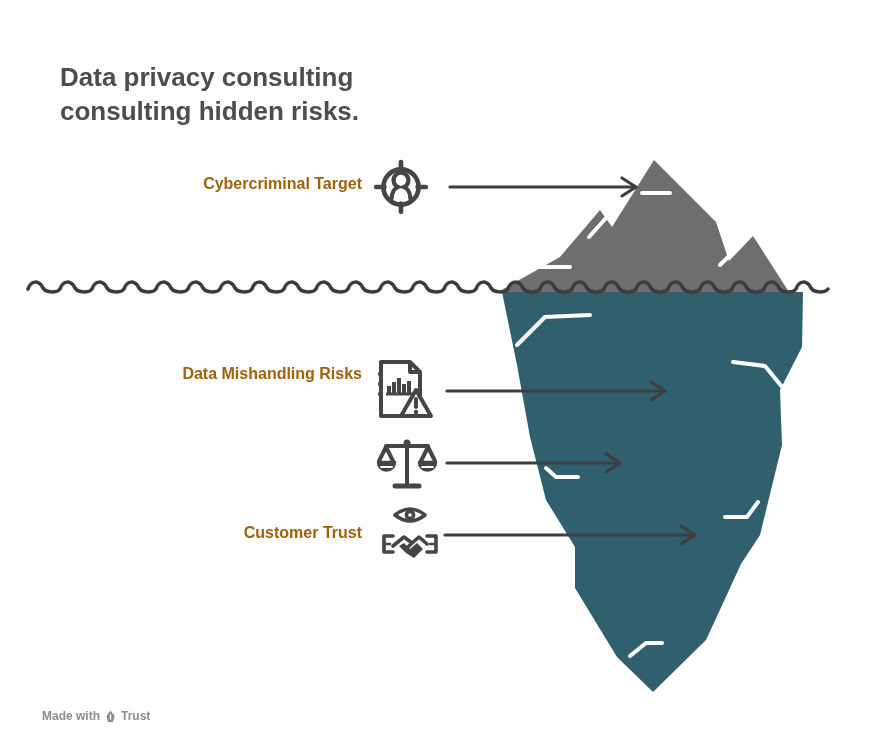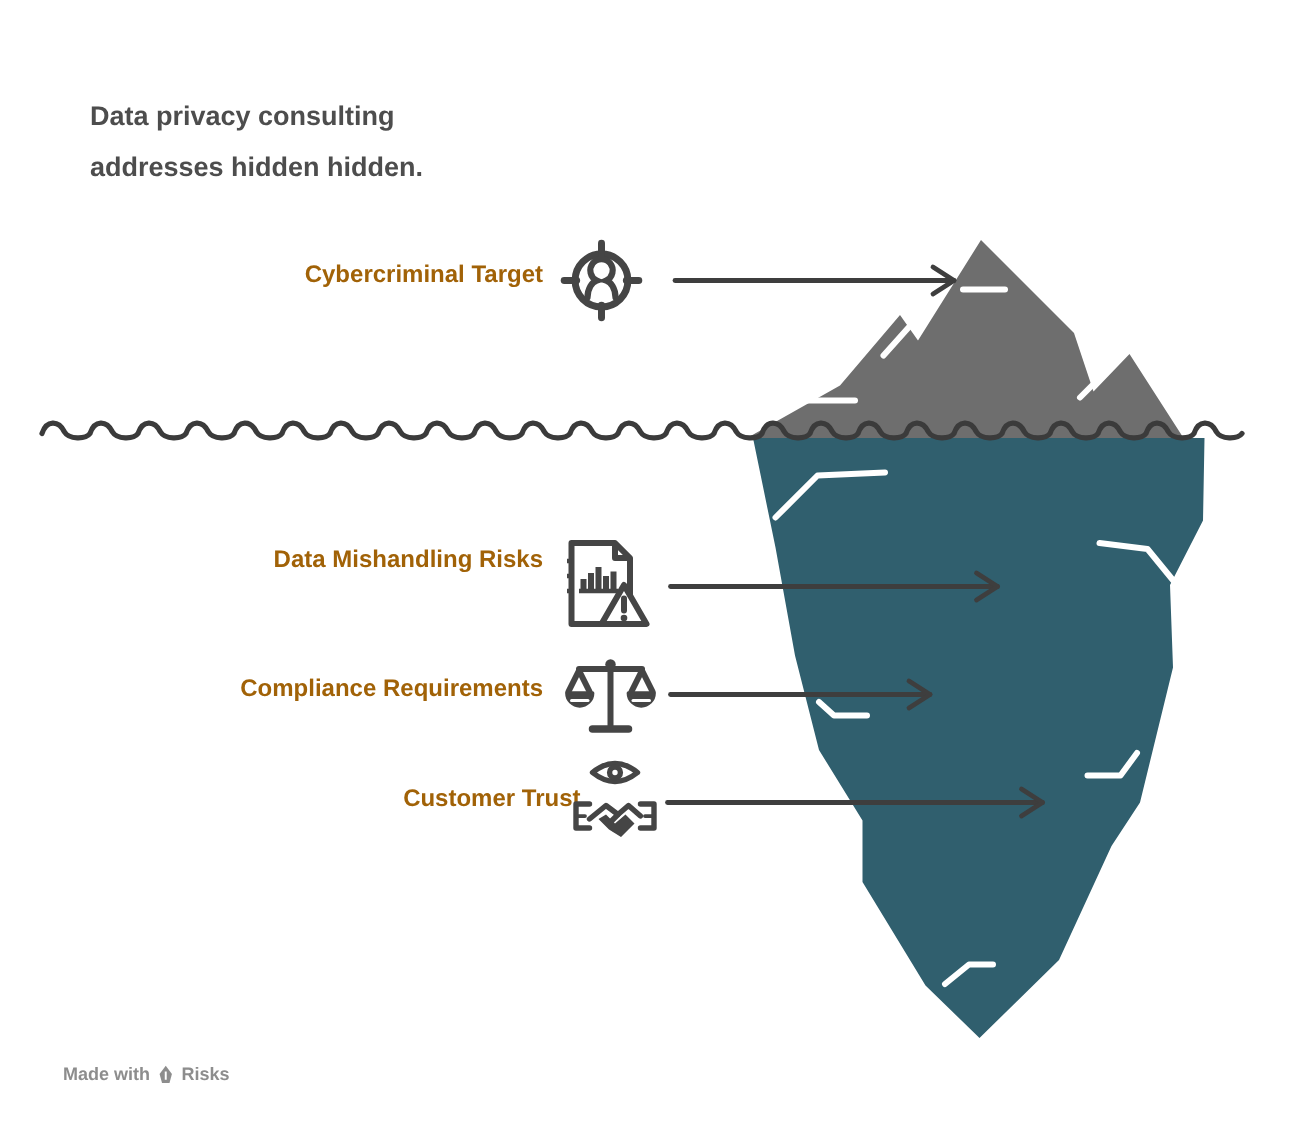--- a/index.html
+++ b/index.html
@@ -3,21 +3,21 @@
 <meta charset="utf-8">
 <style>
   html,body{margin:0;padding:0;background:#fff;}
   .canvas{
     position:relative;width:870px;height:754px;background:#ffffff;overflow:hidden;
     font-family:"Liberation Sans",sans-serif;
   }
   .scene{position:absolute;left:0;top:0;}
   .title{
     position:absolute;left:60px;top:60px;
-    font-size:18px;line-height:34px;font-weight:700;color:#4d4d4d;
+    font-size:26px;line-height:34px;font-weight:700;color:#4d4d4d;
   }
   .label-row{position:absolute;left:0;width:362px;text-align:right;}
   .label-text{
     font-size:16px;font-weight:700;color:#a16207;white-space:nowrap;
   }
   .row-icon{position:absolute;}
   .watermark{
     position:absolute;left:30px;top:709px;display:flex;align-items:center;gap:4px;
     font-size:12px;font-weight:700;color:#8d8d8d;padding-left:12px;
   }
@@ -79,21 +79,21 @@
       </g>
       <g>
         <line x1="445" y1="535" x2="695" y2="535"></line>
         <polyline points="681,526 695,535 681,544"></polyline>
       </g>
     </g>
   </svg>
 
   <div class="title">
     <div>Data privacy consulting</div>
-    <div>addresses hidden hidden.</div>
+    <div>consulting hidden risks.</div>
   </div>
 
   <div class="label-row" style="top:175px;">
     <span class="label-text">Cybercriminal Target</span>
   </div>
   <svg class="row-icon" style="left:372px;top:158px;" width="58" height="58" viewBox="0 0 56 56">
     <g fill="none" stroke="#454545" stroke-width="4.5" stroke-linecap="round">
       <circle cx="28" cy="28" r="17"></circle>
       <line x1="28" y1="4" x2="28" y2="12"></line>
       <line x1="28" y1="44" x2="28" y2="52"></line>
@@ -122,39 +122,36 @@
       <line x1="37" y1="36" x2="37" y2="23"></line>
       <line x1="14" y1="36" x2="40" y2="36" stroke-width="3"></line>
     </g>
     <g>
       <path d="M44,32 L59,58 H29 Z" fill="#ffffff" stroke="#454545" stroke-width="4" stroke-linejoin="round"></path>
       <line x1="44" y1="41" x2="44" y2="49" stroke="#454545" stroke-width="4" stroke-linecap="round"></line>
       <circle cx="44" cy="54" r="2.2" fill="#454545"></circle>
     </g>
   </svg>
 
-  <div class="label-row" style="top:451px;">
-    <span class="label-text">Compliance Requirements</span>
-  </div>
   <svg class="row-icon" style="left:376px;top:438px;" width="62" height="52" viewBox="0 0 62 52">
     <g fill="none" stroke="#454545" stroke-width="4" stroke-linecap="round" stroke-linejoin="round">
       <line x1="31" y1="8" x2="31" y2="46"></line>
       <line x1="10" y1="8" x2="52" y2="8"></line>
       <line x1="19" y1="48" x2="43" y2="48" stroke-width="5"></line>
       <polyline points="3,23 10,9 17,23"></polyline>
       <polyline points="45,23 52,9 59,23"></polyline>
       <path d="M2,24 h17 a8.5,8.5 0 0 1 -17,0 z" fill="#454545" stroke-width="2.5"></path>
       <path d="M43,24 h17 a8.5,8.5 0 0 1 -17,0 z" fill="#454545" stroke-width="2.5"></path>
       <line x1="5" y1="29" x2="16" y2="29" stroke="#ffffff" stroke-width="2"></line>
       <line x1="46" y1="29" x2="57" y2="29" stroke="#ffffff" stroke-width="2"></line>
     </g>
     <circle cx="31" cy="5" r="3.5" fill="#454545"></circle>
   </svg>
 
-  <div class="label-row" style="top:524px;padding-left:25px;">
+  <div class="label-row" style="top:524px;">
     <span class="label-text">Customer Trust</span>
   </div>
   <svg class="row-icon" style="left:382px;top:502px;" width="56" height="58" viewBox="0 0 56 58">
     <g fill="none" stroke="#454545" stroke-width="3.6" stroke-linecap="round" stroke-linejoin="round">
       <path d="M13,13 Q28,1 43,13 Q28,25 13,13 Z"></path>
       <circle cx="28" cy="13" r="3.6"></circle>
       <polyline points="11,34 2,34 2,50 11,50"></polyline>
       <polyline points="45,34 54,34 54,50 45,50"></polyline>
       <line x1="2" y1="42" x2="8" y2="42" stroke-width="2.5"></line>
       <line x1="48" y1="42" x2="54" y2="42" stroke-width="2.5"></line>
@@ -163,16 +160,16 @@
     </g>
     <path d="M17,44 l7,7 8,5 9,-9 -6,-6 -7,6 -6,-6 z" fill="#454545"></path>
   </svg>
 
   <div class="watermark">
     <span>Made with</span>
     <svg class="wm-icon" width="13" height="13" viewBox="0 0 12 12">
       <path d="M6,0.5 L9.8,5.5 L8.3,11 H3.7 L2.2,5.5 Z" fill="#8d8d8d"></path>
       <line x1="6" y1="4" x2="6" y2="9" stroke="#ffffff" stroke-width="1.2"></line>
     </svg>
-    <span>Risks</span>
+    <span>Trust</span>
   </div>
 
 </div>
 
 </body></html>

